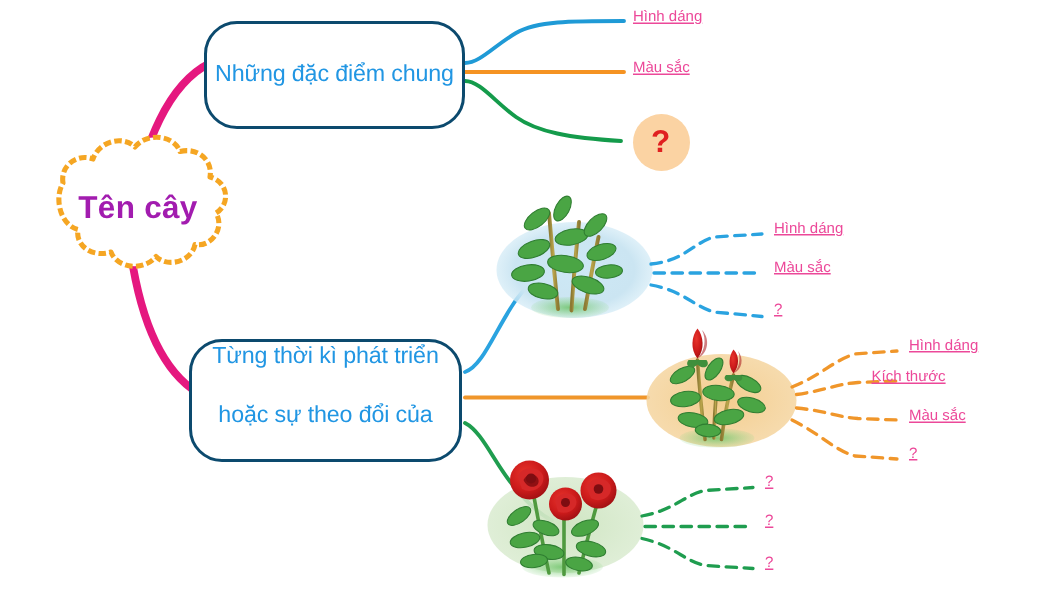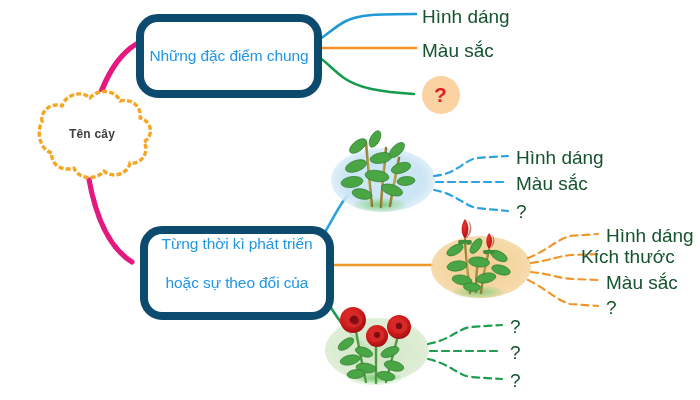--- a/index.html
+++ b/index.html
@@ -1,29 +1,29 @@
 <!DOCTYPE html>
 <html><head>
 <meta charset="utf-8">
 <style>
   html,body{margin:0;padding:0;background:#ffffff;}
   body{width:700px;height:400px;overflow:hidden;
        font-family:"Liberation Sans","DejaVu Sans",sans-serif;}
   #stage{position:relative;width:700px;height:400px;background:#fff;}
   svg.layer{position:absolute;left:0;top:0;width:700px;height:400px;}
 
-  .box{position:absolute;background:#ffffff;border:8px solid #0c4a6e;
+  .box{position:absolute;background:#ffffff;border:2px solid #0c4a6e;
        border-radius:22px;display:flex;align-items:center;justify-content:center;}
   .box span{color:#2196e3;font-size:15.5px;line-height:1.25;text-align:center;
             display:block;letter-spacing:-0.1px;}
 
-  .cloud-label{position:absolute;color:#404040;font-weight:bold;font-size:12px;
+  .cloud-label{position:absolute;color:#a21caf;font-weight:bold;font-size:21px;
                letter-spacing:0.2px;}
 
-  .leaf{position:absolute;color:#14532d;font-size:19px;white-space:nowrap;}
+  .leaf{position:absolute;color:#ec4899;font-size:10px;white-space:nowrap;text-decoration:underline;}
 
   .qmark{position:absolute;color:#e02020;font-weight:bold;font-size:21px;}
 </style>
 </head>
 <body>
 
 <div id="stage">
 
   <svg class="layer" viewBox="0 0 700 400">
     <defs>
@@ -197,21 +197,21 @@
       <path d="M428,359 C450,364 456,374 470,377 L502,379"></path>
     </g>
   </svg>
 
   <div class="cloud-label" style="left:22px;top:127px;width:140px;text-align:center;">Tên cây</div>
 
   <div class="box" style="left:136px;top:14px;width:170px;height:68px;">
     <span>Những đặc điểm chung</span>
   </div>
 
-  <div class="box" style="left:140px;top:226px;width:178px;height:78px;">
+  <div class="box" style="left:126px;top:226px;width:178px;height:78px;">
     <span>
       <span>Từng thời kì phát triển</span><br>
       <span>hoặc sự theo đổi của</span><br>
     </span>
   </div>
 
   <div class="leaf" style="left:422px;top:6px;">Hình dáng</div>
   <div class="leaf" style="left:422px;top:40px;">Màu sắc</div>
   <div class="qmark" style="left:434px;top:83px;">?</div>
 

